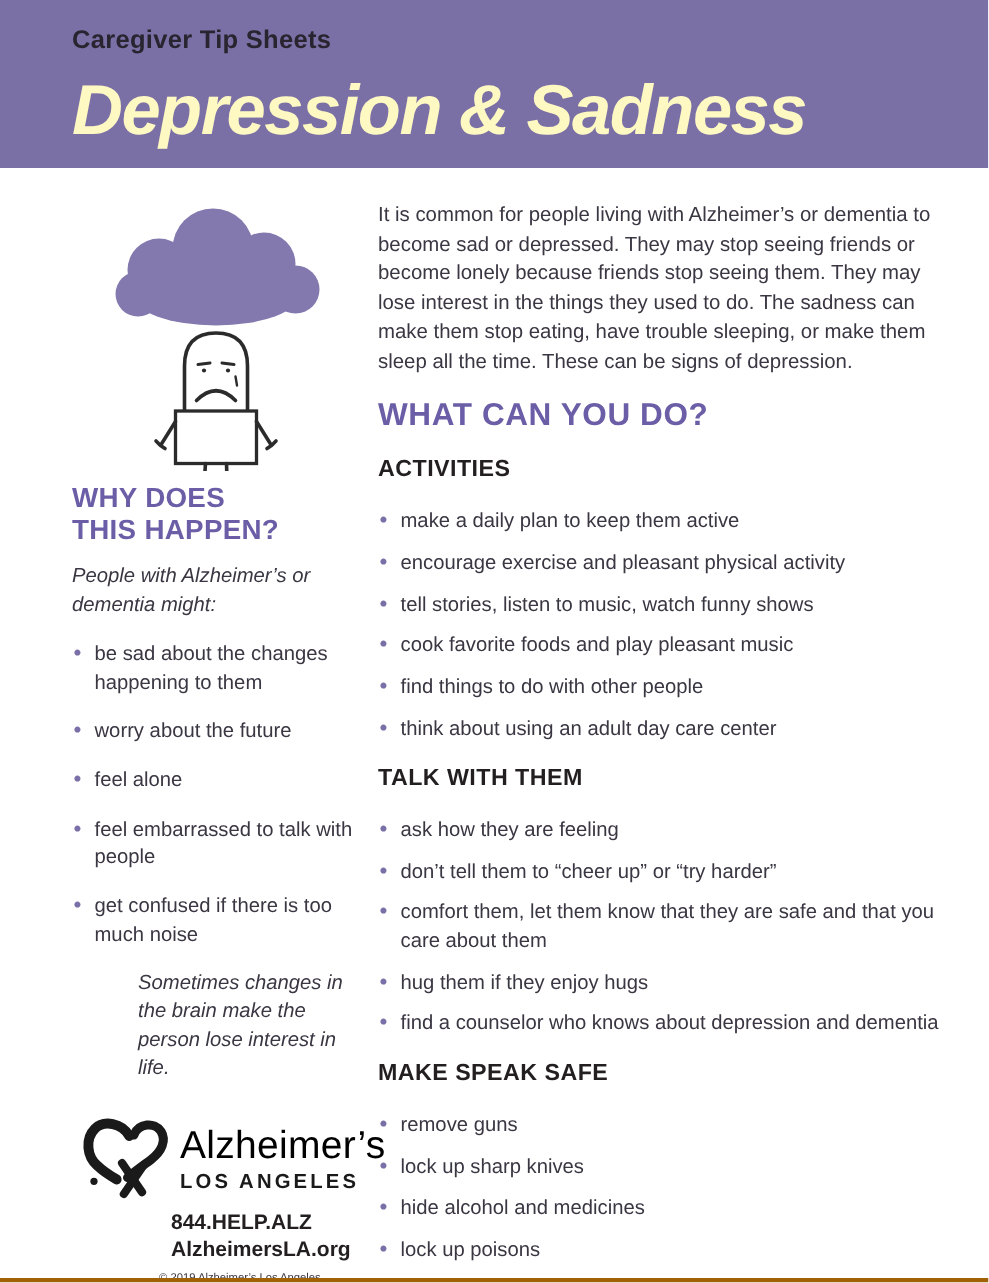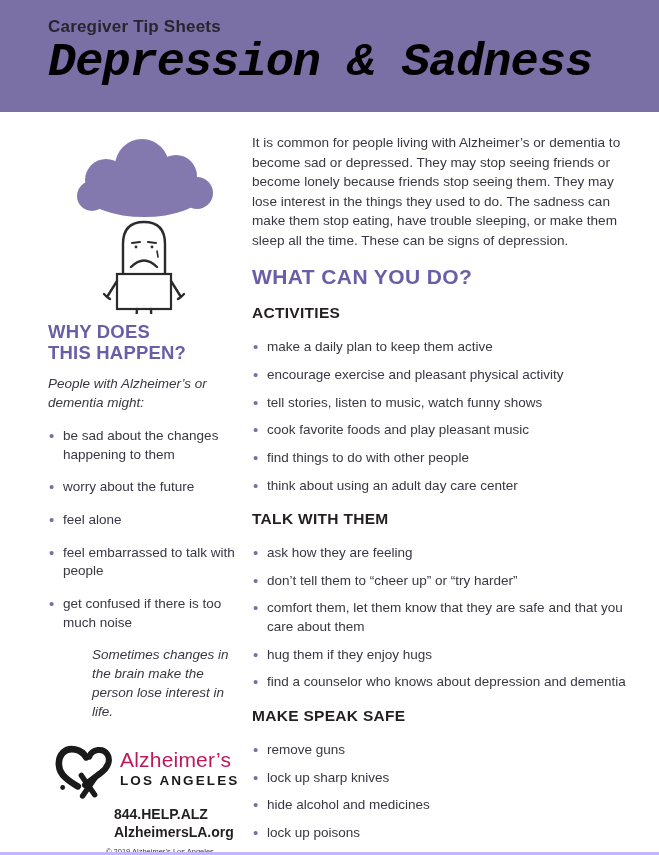--- a/index.html
+++ b/index.html
@@ -1,27 +1,27 @@
 <!DOCTYPE html>
 <html><head>
 <meta charset="utf-8">
 <style>
   * { margin:0; padding:0; box-sizing:border-box; }
   html,body { background:#ffffff; }
   .page {
     position:relative; width:659px; height:855px; background:#ffffff;
     font-family:"Liberation Sans", sans-serif; color:#35313c; overflow:hidden;
-    border-bottom:3px solid #c4b5fd;
+    border-bottom:3px solid #a16207;
   }
   
   .header { height:112px; background:#7b70a6; padding:17px 20px 0 48px; }
   .header-label { font-size:17px; font-weight:bold; color:#29242f; letter-spacing:.2px; }
   .page-title {
-    margin-top:1px; font-size:47px; font-weight:bold; font-style:italic;
-    color:#000000; letter-spacing:-1px; line-height:1.05;font-family:Liberation Mono, monospace;
+    margin-top:11px; font-size:47px; font-weight:bold; font-style:italic;
+    color:#fef9c3; letter-spacing:-1px; line-height:1.05;
   }
   
   .content { display:flex; }
   .sidebar { width:252px; padding:14px 10px 0 48px; flex:none; }
   .main { flex:1; padding:21px 20px 0 0; max-width:400px; }
 
   
   .illustration { width:180px; height:188px; margin:0 0 2px 6px; display:block; }
 
   
@@ -36,21 +36,21 @@
   
   .intro { font-size:13.6px; line-height:1.44; color:#3a3642; max-width:392px; }
   .big-heading { color:#6b5ea7; font-size:21px; font-weight:bold; letter-spacing:.4px; margin-top:15px; }
   .section h3 { color:#231f20; font-size:15.5px; font-weight:bold; letter-spacing:.3px; margin-top:15px; margin-bottom:8px; }
   .main ul.bullets { margin-top:16px; }
 
   
   .alz-logo { display:flex; align-items:flex-start; margin-top:22px; margin-left:6px; }
   .alz-heart { width:62px; height:58px; flex:none; }
   .alz-words { margin-left:4px; padding-top:4px; }
-  .alz-name { font-size:21px; color:#be185d; letter-spacing:.2px; }
+  .alz-name { font-size:26px; color:#000000; letter-spacing:.2px; }
   .alz-city { font-size:13.5px; font-weight:bold; color:#1a1a1a; letter-spacing:2.1px; margin-top:1px; }
   .contact { margin-left:66px; margin-top:3px; }
   .contact .phone, .contact .site { font-size:14px; font-weight:bold; color:#231f20; line-height:1.3; }
   .fineprint { margin-left:58px; margin-top:5px; }
   .fineprint div { font-size:7.5px; color:#3a3642; line-height:1.5; }
 </style>
 </head>
 <body>
 
 <div class="page">

